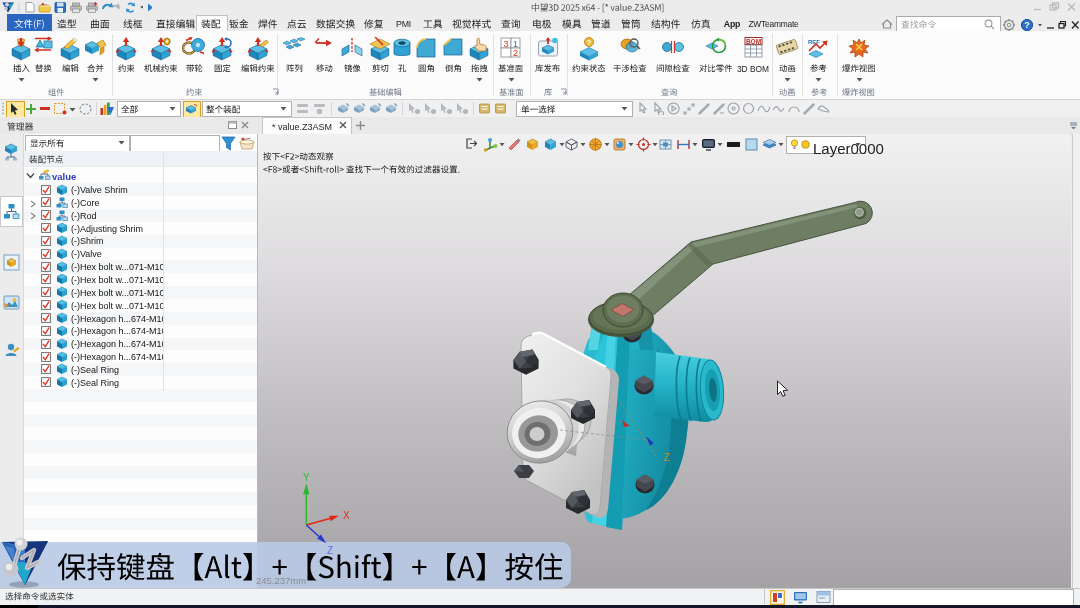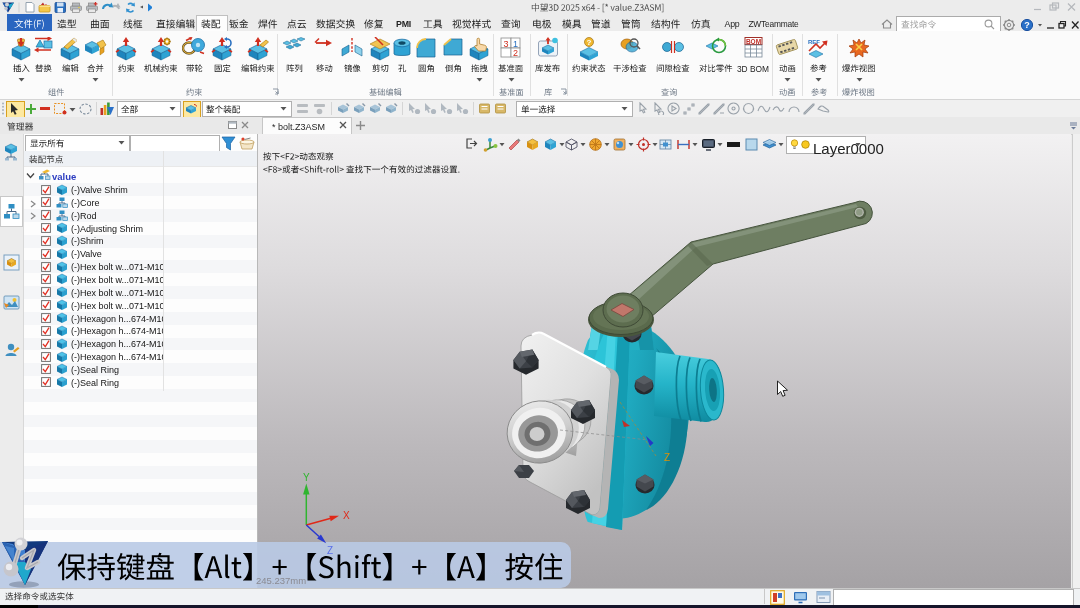--- a/index.html
+++ b/index.html
@@ -78,21 +78,21 @@
   </svg>
 <svg class="a" style="left:287.2px;top:19.3px" width="22" height="11" viewBox="0 -8.62 22 11">
     <path d="M2.3 -4.6H7.4V-2.8H2.3ZM3.3 -1.3C3.5 -0.6 3.5 0.2 3.5 0.7L4.3 0.6C4.3 0.1 4.2 -0.7 4 -1.3ZM5.4 -1.2C5.6 -0.6 5.9 0.2 6 0.7L6.8 0.5C6.6 0 6.3 -0.8 6 -1.4ZM7.4 -1.3C7.8 -0.7 8.4 0.2 8.6 0.7L9.3 0.4C9.1 -0.1 8.5 -1 8 -1.6ZM1.7 -1.5C1.4 -0.8 0.9 0 0.4 0.5L1.1 0.8C1.6 0.3 2.1 -0.6 2.4 -1.3ZM1.6 -5.3V-2.1H8.2V-5.3H5.2V-6.5H8.9V-7.2H5.2V-8.2H4.5V-5.3Z M11.4 -7.4V-6.7H18.1V-7.4ZM11.2 0.4C11.6 0.3 12.2 0.2 17.6 -0.2C17.8 0.2 18 0.5 18.1 0.8L18.9 0.4C18.4 -0.5 17.4 -2 16.5 -3.1L15.9 -2.7C16.3 -2.2 16.7 -1.5 17.1 -0.9L12.2 -0.5C13 -1.5 13.8 -2.7 14.4 -3.9H19.1V-4.7H10.3V-3.9H13.4C12.8 -2.7 11.9 -1.5 11.7 -1.1C11.3 -0.7 11.1 -0.5 10.9 -0.4C11 -0.2 11.1 0.3 11.2 0.4Z" fill="#1f1f1f"></path>
   </svg>
 <svg class="a" style="left:316.4px;top:19.3px" width="42" height="11" viewBox="0 -8.62 42 11">
     <path d="M4.3 -8C4.2 -7.7 3.9 -7.1 3.6 -6.7L4.1 -6.5C4.3 -6.8 4.7 -7.3 5 -7.8ZM0.9 -7.8C1.1 -7.4 1.4 -6.8 1.5 -6.5L2 -6.7C1.9 -7.1 1.7 -7.6 1.4 -8ZM4 -2.5C3.8 -2 3.5 -1.6 3.1 -1.2C2.7 -1.4 2.4 -1.6 2 -1.8C2.1 -2 2.3 -2.3 2.4 -2.5ZM1.1 -1.5C1.6 -1.3 2.1 -1.1 2.6 -0.8C2 -0.4 1.2 -0 0.4 0.1C0.5 0.3 0.7 0.5 0.8 0.7C1.7 0.5 2.5 0.1 3.2 -0.5C3.5 -0.3 3.8 -0.1 4 0.1L4.5 -0.4C4.3 -0.6 4 -0.8 3.7 -0.9C4.2 -1.5 4.6 -2.2 4.9 -3L4.4 -3.2L4.3 -3.2H2.7L2.9 -3.7L2.3 -3.8C2.2 -3.6 2.1 -3.4 2 -3.2H0.7V-2.5H1.7C1.5 -2.2 1.3 -1.8 1.1 -1.5ZM2.5 -8.2V-6.4H0.5V-5.8H2.3C1.8 -5.2 1.1 -4.6 0.4 -4.3C0.5 -4.1 0.7 -3.9 0.8 -3.7C1.4 -4 2 -4.6 2.5 -5.2V-4H3.2V-5.3C3.7 -4.9 4.3 -4.5 4.5 -4.3L4.9 -4.8C4.7 -5 3.8 -5.5 3.4 -5.8H5.2V-6.4H3.2V-8.2ZM6.2 -8.2C5.9 -6.4 5.5 -4.8 4.7 -3.8C4.9 -3.7 5.2 -3.4 5.3 -3.3C5.5 -3.7 5.7 -4.1 5.9 -4.6C6.2 -3.6 6.4 -2.7 6.8 -2C6.3 -1 5.5 -0.3 4.4 0.2C4.6 0.4 4.8 0.7 4.8 0.8C5.8 0.3 6.6 -0.4 7.2 -1.3C7.7 -0.4 8.3 0.2 9 0.7C9.1 0.5 9.4 0.3 9.5 0.1C8.7 -0.3 8.1 -1 7.6 -1.9C8.1 -2.9 8.4 -4.2 8.6 -5.6H9.3V-6.3H6.5C6.6 -6.9 6.8 -7.5 6.8 -8ZM7.9 -5.6C7.8 -4.5 7.5 -3.5 7.2 -2.7C6.8 -3.6 6.5 -4.6 6.4 -5.6Z M14.5 -2.3V0.8H15.2V0.4H18.2V0.8H18.9V-2.3H17V-3.5H19.2V-4.2H17V-5.3H18.8V-7.8H13.7V-4.8C13.7 -3.3 13.6 -1.1 12.6 0.4C12.7 0.4 13 0.7 13.2 0.8C14 -0.4 14.3 -2.1 14.3 -3.5H16.3V-2.3ZM14.4 -7.2H18.1V-5.9H14.4ZM14.4 -5.3H16.3V-4.2H14.4L14.4 -4.8ZM15.2 -0.2V-1.7H18.2V-0.2ZM11.4 -8.2V-6.3H10.2V-5.6H11.4V-3.4C10.9 -3.3 10.5 -3.1 10.1 -3L10.3 -2.3L11.4 -2.7V-0.1C11.4 0 11.4 0 11.3 0C11.2 0 10.8 0 10.3 0C10.4 0.2 10.5 0.5 10.6 0.7C11.2 0.7 11.6 0.7 11.8 0.6C12 0.5 12.1 0.3 12.1 -0.1V-2.9L13.2 -3.3L13.1 -3.9L12.1 -3.6V-5.6H13.2V-6.3H12.1V-8.2Z M22.7 -5.9C22.1 -5.1 21.2 -4.3 20.3 -3.8C20.5 -3.7 20.7 -3.4 20.9 -3.3C21.7 -3.9 22.8 -4.7 23.4 -5.6ZM25.7 -5.4C26.6 -4.8 27.7 -3.9 28.2 -3.3L28.8 -3.7C28.2 -4.4 27.1 -5.3 26.2 -5.9ZM23 -4.1 22.4 -3.9C22.8 -3 23.3 -2.2 24 -1.5C23 -0.7 21.6 -0.2 20.1 0.1C20.2 0.3 20.4 0.6 20.5 0.8C22.1 0.4 23.5 -0.2 24.5 -1C25.6 -0.2 26.9 0.4 28.5 0.7C28.6 0.5 28.8 0.2 29 0C27.4 -0.2 26.1 -0.7 25.1 -1.5C25.8 -2.2 26.3 -3 26.7 -4L26 -4.2C25.7 -3.3 25.2 -2.5 24.5 -2C23.9 -2.6 23.4 -3.3 23 -4.1ZM23.7 -8.1C23.9 -7.7 24.2 -7.2 24.4 -6.9H20.3V-6.2H28.7V-6.9H24.7L25.1 -7C25 -7.4 24.7 -7.9 24.4 -8.3Z M31 -8.2V-6.3H29.9V-5.6H31V-3.4C30.5 -3.2 30.1 -3.1 29.8 -3L29.9 -2.3L31 -2.6V-0.1C31 0 31 0 30.9 0C30.7 0 30.4 0 30 0C30.1 0.2 30.2 0.6 30.3 0.8C30.8 0.8 31.2 0.7 31.4 0.6C31.6 0.5 31.7 0.3 31.7 -0.1V-2.9L32.8 -3.2L32.7 -3.9L31.7 -3.6V-5.6H32.6V-6.3H31.7V-8.2ZM34.7 -6.7H36.7C36.5 -6.4 36.2 -6 35.9 -5.8H33.9C34.2 -6.1 34.4 -6.4 34.7 -6.7ZM32.7 -2.8V-2.2H35C34.6 -1.3 33.8 -0.5 32.1 0.3C32.3 0.4 32.5 0.6 32.6 0.8C34.3 0 35.2 -0.9 35.6 -1.8C36.3 -0.7 37.3 0.3 38.4 0.8C38.5 0.6 38.7 0.3 38.9 0.2C37.7 -0.2 36.7 -1.1 36.1 -2.2H38.7V-2.8H38V-5.8H36.8C37.1 -6.2 37.5 -6.6 37.8 -7.1L37.3 -7.4L37.2 -7.4H35C35.2 -7.6 35.3 -7.9 35.4 -8.1L34.7 -8.3C34.3 -7.4 33.7 -6.4 32.7 -5.6C32.9 -5.5 33.1 -5.3 33.2 -5.1L33.4 -5.2V-2.8ZM34.1 -2.8V-5.2H35.4V-4.1C35.4 -3.7 35.4 -3.3 35.3 -2.8ZM37.3 -2.8H36C36.1 -3.3 36.1 -3.7 36.1 -4.1V-5.2H37.3Z" fill="#1f1f1f"></path>
   </svg>
 <svg class="a" style="left:364.2px;top:19.3px" width="22" height="11" viewBox="0 -8.62 22 11">
     <path d="M6.8 -3.8C6.3 -3.3 5.3 -2.8 4.4 -2.5C4.6 -2.4 4.8 -2.3 4.9 -2.1C5.8 -2.4 6.8 -2.9 7.4 -3.5ZM7.8 -2.8C7.1 -2.1 5.8 -1.6 4.6 -1.3C4.7 -1.1 4.9 -0.9 5 -0.8C6.3 -1.1 7.6 -1.8 8.3 -2.6ZM8.7 -1.8C7.8 -0.7 6 -0.1 4 0.2C4.2 0.3 4.4 0.6 4.4 0.8C6.5 0.4 8.3 -0.3 9.3 -1.5ZM3 -5.5V-0.8H3.6V-5.5ZM5.4 -6.5H8.2C7.8 -6 7.3 -5.5 6.8 -5.2C6.2 -5.6 5.7 -6.1 5.4 -6.5ZM5.5 -8.2C5.1 -7.2 4.4 -6.2 3.6 -5.5C3.8 -5.4 4.1 -5.2 4.2 -5.1C4.5 -5.4 4.8 -5.7 5.1 -6C5.3 -5.6 5.7 -5.2 6.2 -4.8C5.4 -4.4 4.5 -4.2 3.6 -4C3.8 -3.9 3.9 -3.6 4 -3.4C5 -3.6 5.9 -4 6.8 -4.4C7.4 -4 8.2 -3.7 9.1 -3.5C9.2 -3.7 9.4 -3.9 9.5 -4.1C8.7 -4.2 8 -4.5 7.4 -4.8C8.1 -5.4 8.7 -6.1 9.1 -7L8.7 -7.2L8.5 -7.2H5.8C5.9 -7.5 6.1 -7.8 6.2 -8.1ZM2.3 -8.2C1.8 -6.7 1 -5.2 0.2 -4.2C0.3 -4 0.5 -3.6 0.6 -3.4C0.9 -3.8 1.2 -4.2 1.5 -4.7V0.8H2.2V-6C2.5 -6.6 2.8 -7.3 3 -8Z M12.6 -4.3H17.2V-3.7H12.6ZM12.6 -5.5H17.2V-4.8H12.6ZM11.9 -6V-3.1H13C12.4 -2.4 11.6 -1.7 10.7 -1.2C10.9 -1.1 11.1 -0.9 11.2 -0.8C11.6 -1 12 -1.3 12.4 -1.6C12.8 -1.2 13.3 -0.8 13.9 -0.5C12.7 -0.2 11.4 0 10.1 0.1C10.2 0.3 10.4 0.6 10.4 0.8C11.9 0.6 13.4 0.4 14.8 -0.1C16 0.3 17.3 0.6 18.8 0.7C18.9 0.5 19.1 0.2 19.2 0.1C17.9 -0 16.7 -0.2 15.6 -0.5C16.5 -1 17.3 -1.5 17.8 -2.2L17.4 -2.5L17.2 -2.5H13.3C13.5 -2.7 13.6 -2.9 13.8 -3.1L13.7 -3.1H17.9V-6ZM12.4 -8.2C12 -7.3 11.1 -6.4 10.3 -5.8C10.4 -5.6 10.6 -5.3 10.7 -5.2C11.3 -5.6 11.8 -6.1 12.2 -6.7H18.6V-7.3H12.7C12.8 -7.5 13 -7.8 13.1 -8ZM16.7 -1.9C16.2 -1.5 15.5 -1.1 14.7 -0.8C14 -1.1 13.4 -1.5 12.9 -1.9Z" fill="#1f1f1f"></path>
   </svg>
-<div class="a" style="left:403.5px;top:20px;font-size:8.8px;color:#1f1f1f;font-weight:700;white-space:nowrap;line-height:1;transform:translateX(-50%);letter-spacing:-0.2px">PMI</div>
+<div class="a" style="left:403.5px;top:20px;font-size:8.8px;color:#1f1f1f;font-weight:400;white-space:nowrap;line-height:1;transform:translateX(-50%);letter-spacing:-0.2px">PMI</div>
 <svg class="a" style="left:423.2px;top:19.3px" width="22" height="11" viewBox="0 -8.62 22 11">
     <path d="M0.5 -0.7V0H9.3V-0.7H5.3V-6.4H8.8V-7.1H1V-6.4H4.5V-0.7Z M15.7 -0.8C16.8 -0.3 18 0.3 18.6 0.8L19.2 0.2C18.5 -0.2 17.3 -0.8 16.2 -1.3ZM13 -1.3C12.4 -0.8 11.2 -0.1 10.2 0.3C10.4 0.4 10.6 0.6 10.7 0.8C11.7 0.4 12.9 -0.2 13.7 -0.9ZM11.9 -7.8V-2H10.3V-1.4H19.1V-2H17.7V-7.8ZM12.6 -2V-2.9H16.9V-2ZM12.6 -5.7H16.9V-4.9H12.6ZM12.6 -6.3V-7.2H16.9V-6.3ZM12.6 -4.4H16.9V-3.5H12.6Z" fill="#1f1f1f"></path>
   </svg>
 <svg class="a" style="left:452.4px;top:19.3px" width="42" height="11" viewBox="0 -8.62 42 11">
     <path d="M4.4 -7.8V-2.5H5.1V-7.1H8.2V-2.5H8.9V-7.8ZM1.5 -7.9C1.9 -7.5 2.2 -7 2.4 -6.6L3 -7C2.8 -7.3 2.5 -7.8 2.1 -8.2ZM6.2 -6.4V-4.4C6.2 -2.9 5.9 -1 3.5 0.2C3.6 0.4 3.9 0.6 3.9 0.8C5.4 0 6.2 -1 6.6 -2.1V-0.2C6.6 0.5 6.8 0.6 7.5 0.6H8.4C9.3 0.6 9.4 0.2 9.5 -1.3C9.3 -1.4 9 -1.5 8.8 -1.6C8.8 -0.2 8.8 0.1 8.4 0.1H7.6C7.3 0.1 7.3 0 7.3 -0.3V-2.7H6.8C6.9 -3.3 6.9 -3.9 6.9 -4.4V-6.4ZM0.6 -6.5V-5.9H3C2.4 -4.6 1.4 -3.4 0.4 -2.7C0.5 -2.6 0.7 -2.2 0.7 -2C1.1 -2.3 1.5 -2.6 1.9 -3V0.8H2.6V-3.4C2.9 -3 3.3 -2.5 3.5 -2.1L4 -2.7C3.8 -2.9 3.1 -3.7 2.7 -4.1C3.2 -4.8 3.6 -5.5 3.9 -6.3L3.5 -6.6L3.4 -6.5Z M13.8 -8C14.2 -7.5 14.5 -6.9 14.6 -6.5L15.3 -6.8C15.1 -7.2 14.8 -7.8 14.5 -8.2ZM15.1 -2V-0.3C15.1 0.4 15.4 0.6 16.3 0.6C16.5 0.6 17.8 0.6 18 0.6C18.8 0.6 19 0.3 19.1 -0.8C18.9 -0.8 18.6 -1 18.4 -1.1C18.4 -0.2 18.3 -0 17.9 -0C17.6 -0 16.6 -0 16.4 -0C15.9 -0 15.9 -0.1 15.9 -0.3V-2ZM14.3 -3.8V-2.8C14.3 -1.9 14 -0.6 10.5 0.2C10.7 0.4 10.9 0.7 11 0.8C14.6 -0.2 15 -1.6 15 -2.8V-3.8ZM11.8 -4.9V-1.4H12.6V-4.3H16.8V-1.4H17.6V-4.9ZM11.3 -7.7C11.7 -7.4 12.1 -6.8 12.3 -6.5H10.6V-4.5H11.4V-5.8H18.1V-4.5H18.8V-6.5H17.1C17.5 -6.9 17.8 -7.4 18.1 -7.9L17.4 -8.1C17.1 -7.7 16.7 -7 16.3 -6.5H12.5L13 -6.7C12.8 -7.1 12.3 -7.6 11.9 -8Z M23.9 -7.9C24.3 -7.4 24.6 -6.8 24.7 -6.4L25.4 -6.6C25.3 -7.1 24.9 -7.7 24.6 -8.2ZM27.7 -8.3C27.4 -7.7 27.1 -6.9 26.7 -6.4H23.5V-5.7H25.7V-4.3H23.8V-3.6H25.7V-2.3H23.1V-1.6H25.7V0.8H26.5V-1.6H28.9V-2.3H26.5V-3.6H28.4V-4.3H26.5V-5.7H28.7V-6.4H27.5C27.8 -6.8 28.1 -7.5 28.4 -8ZM21.4 -8.2V-6.3H20.1V-5.7H21.4C21.1 -4.3 20.5 -2.8 19.9 -1.9C20 -1.8 20.2 -1.4 20.3 -1.2C20.7 -1.8 21.1 -2.8 21.4 -3.7V0.8H22.1V-4.3C22.4 -3.8 22.7 -3.3 22.8 -2.9L23.3 -3.5C23.1 -3.8 22.4 -4.9 22.1 -5.2V-5.7H23.1V-6.3H22.1V-8.2Z M36.3 -7.8C36.9 -7.4 37.5 -6.9 37.8 -6.5L38.3 -7C38 -7.3 37.3 -7.8 36.8 -8.2ZM34.9 -8.2C34.9 -7.6 35 -7 35 -6.4H29.9V-5.7H35C35.3 -2 36.1 0.8 37.7 0.8C38.5 0.8 38.7 0.3 38.9 -1.4C38.7 -1.5 38.4 -1.7 38.2 -1.8C38.2 -0.5 38.1 0 37.8 0C36.8 0 36 -2.4 35.8 -5.7H38.7V-6.4H35.8C35.7 -7 35.7 -7.6 35.7 -8.2ZM30 -0.2 30.2 0.5C31.5 0.2 33.3 -0.2 34.9 -0.6L34.9 -1.3L32.8 -0.8V-3.5H34.6V-4.2H30.3V-3.5H32V-0.7Z" fill="#1f1f1f"></path>
   </svg>
 <svg class="a" style="left:501.2px;top:19.3px" width="22" height="11" viewBox="0 -8.62 22 11">
     <path d="M2.9 -2.1H6.9V-1.3H2.9ZM2.9 -3.4H6.9V-2.6H2.9ZM2.2 -4V-0.8H7.6V-4ZM0.7 -0.2V0.5H9.1V-0.2ZM4.5 -8.2V-7H0.6V-6.3H3.7C2.9 -5.4 1.6 -4.6 0.4 -4.2C0.5 -4 0.7 -3.7 0.8 -3.6C2.2 -4.1 3.6 -5.1 4.5 -6.3V-4.3H5.2V-6.3C6.1 -5.2 7.6 -4.1 9 -3.6C9.1 -3.8 9.3 -4.1 9.4 -4.3C8.2 -4.6 6.9 -5.4 6 -6.3H9.3V-7H5.2V-8.2Z M10.9 -7.6C11.4 -7.1 12 -6.5 12.3 -6.1L12.8 -6.6C12.5 -7 11.9 -7.6 11.4 -8ZM10.2 -5.2V-4.4H11.6V-1.1C11.6 -0.6 11.3 -0.4 11.1 -0.2C11.3 -0.1 11.4 0.2 11.5 0.4C11.7 0.2 11.9 -0 13.6 -1.3C13.5 -1.4 13.4 -1.7 13.3 -1.9L12.3 -1.1V-5.2ZM14.8 -8.2C14.3 -7 13.7 -5.8 12.9 -5C13 -4.9 13.4 -4.6 13.5 -4.5C13.9 -4.9 14.3 -5.5 14.6 -6.1H18.3C18.2 -2 18 -0.5 17.7 -0.1C17.6 0 17.5 0.1 17.3 0.1C17.1 0.1 16.5 0.1 15.9 0C16.1 0.2 16.1 0.5 16.2 0.7C16.7 0.7 17.2 0.8 17.6 0.7C17.9 0.7 18.1 0.6 18.3 0.3C18.7 -0.2 18.9 -1.7 19 -6.4C19 -6.5 19 -6.8 19 -6.8H15C15.2 -7.2 15.4 -7.6 15.5 -8ZM16.4 -2.9V-1.8H14.7V-2.9ZM16.4 -3.5H14.7V-4.5H16.4ZM14 -5.1V-0.6H14.7V-1.2H17V-5.1Z" fill="#1f1f1f"></path>
   </svg>
 <svg class="a" style="left:532.2px;top:19.3px" width="22" height="11" viewBox="0 -8.62 22 11">
@@ -106,21 +106,21 @@
   </svg>
 <svg class="a" style="left:621.2px;top:19.3px" width="22" height="11" viewBox="0 -8.62 22 11">
     <path d="M2.1 -4.3V0.8H2.8V0.5H7.6V0.8H8.3V-1.6H2.8V-2.3H7.8V-4.3ZM7.6 -0.1H2.8V-1.1H7.6ZM4.3 -6.1C4.4 -5.9 4.5 -5.7 4.6 -5.5H1V-3.9H1.7V-4.9H8.2V-3.9H9V-5.5H5.4C5.3 -5.7 5.1 -6 5 -6.2ZM2.8 -3.7H7V-2.9H2.8ZM1.6 -8.3C1.4 -7.4 1 -6.6 0.4 -6C0.6 -5.9 0.9 -5.8 1.1 -5.7C1.3 -6 1.6 -6.4 1.9 -6.9H2.5C2.7 -6.5 3 -6.1 3 -5.8L3.7 -6C3.6 -6.3 3.4 -6.6 3.2 -6.9H4.7V-7.4H2.1C2.2 -7.7 2.3 -7.9 2.4 -8.1ZM5.8 -8.3C5.6 -7.5 5.3 -6.9 4.8 -6.4C5 -6.3 5.3 -6.1 5.4 -6C5.6 -6.3 5.8 -6.6 6 -6.9H6.7C7 -6.5 7.3 -6.1 7.4 -5.8L8 -6C7.9 -6.3 7.7 -6.6 7.5 -6.9H9.2V-7.4H6.3C6.4 -7.7 6.4 -7.9 6.5 -8.1Z M12.5 -4.2V-3.7H17V-4.2ZM15.5 -8.3C15.2 -7.4 14.7 -6.5 14 -6C14.2 -5.9 14.4 -5.7 14.6 -5.6H11.1V0.8H11.8V-5H17.7V-0.1C17.7 0 17.7 0.1 17.5 0.1C17.4 0.1 16.8 0.1 16.2 0.1C16.3 0.3 16.5 0.6 16.5 0.8C17.3 0.8 17.8 0.8 18.1 0.6C18.4 0.5 18.5 0.3 18.5 -0.1V-5.6H14.7C15 -5.9 15.3 -6.3 15.6 -6.7H16.2C16.5 -6.4 16.8 -5.9 17 -5.6L17.6 -5.9C17.5 -6.1 17.3 -6.4 17 -6.7H19V-7.4H15.9C16 -7.6 16.1 -7.9 16.2 -8.1ZM12.9 -2.9V0.1H13.6V-0.5H16.6V-2.9ZM13.6 -2.3H15.9V-1.1H13.6ZM11.6 -8.3C11.3 -7.3 10.8 -6.4 10.2 -5.7C10.3 -5.6 10.6 -5.4 10.8 -5.3C11.1 -5.7 11.4 -6.2 11.7 -6.7H12.1C12.3 -6.4 12.6 -5.9 12.7 -5.6L13.3 -5.9C13.2 -6.1 13 -6.4 12.8 -6.7H14.6V-7.4H12C12.1 -7.6 12.2 -7.8 12.3 -8.1Z" fill="#1f1f1f"></path>
   </svg>
 <svg class="a" style="left:651.3px;top:19.3px" width="32" height="11" viewBox="0 -8.62 32 11">
     <path d="M0.3 -0.5 0.5 0.2C1.4 0 2.7 -0.3 4 -0.5L3.9 -1.2C2.6 -1 1.3 -0.7 0.3 -0.5ZM0.5 -4.2C0.7 -4.3 0.9 -4.3 2.2 -4.4C1.7 -3.8 1.3 -3.3 1.1 -3.2C0.8 -2.8 0.6 -2.6 0.4 -2.5C0.5 -2.3 0.6 -2 0.6 -1.8C0.9 -1.9 1.2 -2 3.9 -2.5C3.9 -2.7 3.9 -3 3.9 -3.2L1.7 -2.8C2.5 -3.7 3.3 -4.7 3.9 -5.8L3.3 -6.2C3.1 -5.8 2.9 -5.5 2.6 -5.1L1.3 -5C1.9 -5.8 2.5 -6.9 2.9 -7.9L2.2 -8.2C1.8 -7 1.1 -5.8 0.9 -5.5C0.6 -5.2 0.5 -5 0.3 -4.9C0.4 -4.7 0.5 -4.3 0.5 -4.2ZM6.3 -8.2V-6.9H4V-6.2H6.3V-4.7H4.2V-4H9.1V-4.7H7V-6.2H9.2V-6.9H7V-8.2ZM4.5 -3V0.8H5.2V0.4H8.1V0.7H8.8V-3ZM5.2 -0.3V-2.3H8.1V-0.3Z M14.9 -8.2C14.5 -6.9 14 -5.6 13.3 -4.8C13.5 -4.7 13.8 -4.4 13.9 -4.3C14.2 -4.8 14.6 -5.3 14.8 -5.9H18.2C18.1 -1.9 18 -0.4 17.7 -0.1C17.6 0 17.5 0.1 17.3 0.1C17.1 0.1 16.6 0.1 16.1 0C16.2 0.2 16.3 0.5 16.3 0.8C16.8 0.8 17.3 0.8 17.6 0.8C17.9 0.7 18.1 0.6 18.3 0.4C18.7 -0.1 18.8 -1.6 19 -6.2C19 -6.3 19 -6.6 19 -6.6H15.1C15.3 -7.1 15.5 -7.6 15.6 -8.1ZM16 -3.7C16.2 -3.3 16.3 -2.9 16.5 -2.5L14.7 -2.2C15.2 -3 15.6 -4.1 15.9 -5.1L15.2 -5.3C15 -4.1 14.4 -2.9 14.2 -2.6C14.1 -2.3 13.9 -2 13.8 -2C13.9 -1.8 14 -1.5 14 -1.4C14.2 -1.5 14.5 -1.5 16.7 -2C16.8 -1.7 16.8 -1.5 16.9 -1.3L17.5 -1.5C17.3 -2.1 16.9 -3.1 16.5 -3.9ZM11.8 -8.2V-6.3H10.3V-5.7H11.7C11.4 -4.3 10.8 -2.8 10.1 -1.9C10.3 -1.8 10.4 -1.4 10.5 -1.2C11 -1.9 11.4 -2.9 11.8 -4V0.8H12.5V-4.3C12.7 -3.8 13.1 -3.2 13.2 -2.9L13.7 -3.4C13.5 -3.7 12.7 -4.9 12.5 -5.2V-5.7H13.6V-6.3H12.5V-8.2Z M22.7 -3.3V-2.6H25.5V0.8H26.3V-2.6H28.9V-3.3H26.3V-5.5H28.5V-6.2H26.3V-8.1H25.5V-6.2H24.2C24.3 -6.7 24.4 -7.1 24.5 -7.6L23.8 -7.7C23.6 -6.5 23.2 -5.2 22.6 -4.4C22.8 -4.3 23.1 -4.1 23.3 -4C23.5 -4.4 23.8 -4.9 24 -5.5H25.5V-3.3ZM22.2 -8.2C21.7 -6.7 20.8 -5.2 19.9 -4.3C20 -4.1 20.3 -3.7 20.3 -3.6C20.6 -3.9 20.9 -4.3 21.2 -4.7V0.8H21.9V-5.9C22.3 -6.5 22.6 -7.3 22.9 -8Z" fill="#1f1f1f"></path>
   </svg>
 <svg class="a" style="left:691.2px;top:19.3px" width="22" height="11" viewBox="0 -8.62 22 11">
     <path d="M5.7 -8.1C5.9 -7.6 6.1 -6.9 6.2 -6.5L6.9 -6.8C6.9 -7.1 6.6 -7.8 6.5 -8.2ZM3.2 -6.5V-5.8H4.9C4.8 -3.4 4.6 -1 2.8 0.3C2.9 0.4 3.2 0.6 3.3 0.8C4.7 -0.2 5.3 -1.8 5.5 -3.7H7.9C7.8 -1.2 7.7 -0.3 7.5 -0.1C7.4 0 7.3 0 7.1 0C6.9 0 6.4 0 5.9 -0C6 0.2 6.1 0.5 6.1 0.7C6.6 0.7 7.1 0.7 7.4 0.7C7.7 0.7 7.9 0.6 8.1 0.4C8.4 0 8.6 -1 8.7 -4C8.7 -4.1 8.7 -4.4 8.7 -4.4H5.6C5.6 -4.8 5.6 -5.3 5.6 -5.8H9.4V-6.5ZM2.6 -8.2C2.1 -6.7 1.2 -5.3 0.3 -4.3C0.5 -4.1 0.7 -3.8 0.7 -3.6C1 -3.9 1.3 -4.3 1.6 -4.7V0.8H2.3V-5.8C2.7 -6.5 3 -7.3 3.3 -8Z M15.6 -0.5C16.7 -0.1 17.8 0.4 18.5 0.8L19.1 0.3C18.4 -0.1 17.2 -0.6 16.1 -0.9ZM13.2 -0.9C12.6 -0.5 11.3 0 10.4 0.3C10.5 0.4 10.7 0.6 10.9 0.8C11.8 0.5 13.1 0 13.8 -0.5ZM14.4 -8.3 14.3 -7.4H10.6V-6.8H14.2L14.1 -6.2H11.8V-1.7H10.4V-1.1H19.1V-1.7H17.7V-6.2H14.8L15 -6.8H18.8V-7.4H15.1L15.2 -8.2ZM12.5 -1.7V-2.4H16.9V-1.7ZM12.5 -4.5H16.9V-3.9H12.5ZM12.5 -5V-5.6H16.9V-5ZM12.5 -3.5H16.9V-2.9H12.5Z" fill="#1f1f1f"></path>
   </svg>
-<div class="a" style="left:732px;top:20px;font-size:8.8px;color:#1f1f1f;font-weight:400;white-space:nowrap;line-height:1;transform:translateX(-50%);letter-spacing:-0.2px">App</div>
+<div class="a" style="left:732px;top:20px;font-size:8.8px;color:#1f1f1f;font-weight:700;white-space:nowrap;line-height:1;transform:translateX(-50%);letter-spacing:-0.2px">App</div>
 <div class="a" style="left:773.5px;top:20px;font-size:8.4px;color:#1f1f1f;font-weight:400;white-space:nowrap;line-height:1;transform:translateX(-50%);letter-spacing:-0.2px">ZWTeammate</div>
 <svg class="a" style="left:881px;top:19px" width="12" height="10" viewBox="0 0 12 10">
     <path d="M1 5.5L6 1l5 4.5M2.5 4.5V9h7V4.5" fill="none" stroke="#8a8a8a" stroke-width="1.1"></path>
   </svg>
 <div class="a" style="left:896px;top:16px;width:103px;height:15px;background:#fff;border:1px solid #ababab"></div>
 <svg class="a" style="left:901.0px;top:20.0px" width="38" height="10" viewBox="0 -7.74 38 10">
     <path d="M2.6 -1.9H6.2V-1.2H2.6ZM2.6 -3.1H6.2V-2.4H2.6ZM1.9 -3.6V-0.7H6.8V-3.6ZM0.7 -0.2V0.4H8.2V-0.2ZM4 -7.4V-6.3H0.5V-5.7H3.3C2.6 -4.9 1.4 -4.1 0.3 -3.7C0.5 -3.6 0.7 -3.4 0.7 -3.2C1.9 -3.7 3.2 -4.6 4 -5.6V-3.8H4.7V-5.7C5.5 -4.6 6.8 -3.7 8 -3.3C8.1 -3.4 8.3 -3.7 8.5 -3.8C7.4 -4.2 6.2 -4.9 5.4 -5.7H8.3V-6.3H4.7V-7.4Z M14.7 -6.8C15.2 -6.5 15.7 -5.9 15.9 -5.5L16.5 -5.9C16.2 -6.3 15.7 -6.8 15.3 -7.2ZM10.5 -7.4V-5.6H9.2V-5H10.5V-3.1C10 -3 9.5 -2.8 9.1 -2.7L9.3 -2.1L10.5 -2.4V-0.1C10.5 -0 10.4 0 10.3 0C10.2 0 9.8 0 9.4 0C9.5 0.2 9.6 0.5 9.6 0.6C10.2 0.6 10.6 0.6 10.8 0.5C11 0.4 11.1 0.2 11.1 -0.1V-2.6L12.3 -3L12.2 -3.6L11.1 -3.3V-5H12.2V-5.6H11.1V-7.4ZM16.1 -4.1C15.8 -3.4 15.4 -2.8 14.8 -2.2C14.6 -2.8 14.5 -3.6 14.4 -4.5L17.1 -4.8L17 -5.4L14.3 -5.1C14.2 -5.8 14.2 -6.6 14.1 -7.4H13.5C13.5 -6.5 13.6 -5.8 13.6 -5L12.3 -4.9L12.4 -4.3L13.7 -4.4C13.8 -3.3 14 -2.4 14.3 -1.6C13.6 -1 12.8 -0.4 12 -0.1C12.2 0 12.4 0.2 12.5 0.4C13.2 0.1 13.9 -0.4 14.5 -0.9C15 0 15.6 0.6 16.4 0.7C16.8 0.7 17.2 0.2 17.3 -1.2C17.2 -1.2 16.9 -1.4 16.8 -1.5C16.7 -0.6 16.6 -0.1 16.3 -0.1C15.8 -0.2 15.4 -0.7 15.1 -1.5C15.7 -2.2 16.3 -3 16.6 -3.8Z M22 -7.5C21.2 -6.3 19.5 -5.2 17.9 -4.8C18 -4.6 18.2 -4.3 18.3 -4.1C18.9 -4.3 19.6 -4.7 20.2 -5V-4.5H23.7V-5.1C24.3 -4.7 25 -4.4 25.6 -4.2C25.7 -4.4 25.9 -4.7 26.1 -4.8C24.7 -5.2 23.2 -6 22.4 -6.9L22.6 -7.1ZM20.3 -5.1C20.9 -5.5 21.5 -6 22 -6.5C22.5 -6 23.1 -5.5 23.7 -5.1ZM18.7 -3.7V0H19.3V-0.7H21.4V-3.7ZM19.3 -3.2H20.8V-1.3H19.3ZM22.3 -3.7V0.7H23V-3.1H24.7V-1.3C24.7 -1.2 24.6 -1.1 24.5 -1.1C24.4 -1.1 24 -1.1 23.5 -1.1C23.6 -0.9 23.6 -0.7 23.7 -0.5C24.3 -0.5 24.8 -0.5 25 -0.6C25.3 -0.7 25.3 -0.9 25.3 -1.3V-3.7Z M29.9 -4.9C30.4 -4.5 31 -3.9 31.3 -3.6L31.8 -4C31.5 -4.3 30.9 -4.9 30.4 -5.3ZM27.9 -3.3V-2.7H32.7C32.2 -2.2 31.5 -1.5 30.9 -1C30.5 -1.3 30 -1.5 29.6 -1.8L29.1 -1.3C30.1 -0.7 31.3 0.2 31.9 0.7L32.4 0.2C32.2 -0 31.9 -0.3 31.5 -0.6C32.3 -1.4 33.3 -2.4 33.9 -3.1L33.4 -3.4L33.3 -3.3ZM30.9 -7.4C30 -6.2 28.3 -5 26.7 -4.3C26.9 -4.2 27.1 -3.9 27.2 -3.8C28.5 -4.4 29.8 -5.3 30.8 -6.4C31.8 -5.3 33.3 -4.3 34.5 -3.8C34.6 -4 34.8 -4.2 35 -4.4C33.7 -4.9 32.2 -5.9 31.2 -6.8L31.5 -7.1Z" fill="#9a9a9a"></path>
   </svg>
 <svg class="a" style="left:984px;top:19px" width="11" height="11" viewBox="0 0 11 11">
     <circle cx="4.5" cy="4.5" r="3.4" fill="none" stroke="#9a9a9a" stroke-width="1.1"></circle>
@@ -652,21 +652,21 @@
     <path d="M1.9 -3.9V0.7H2.5V0.4H6.8V0.7H7.4V-1.5H2.5V-2.1H7V-3.9ZM6.8 -0.1H2.5V-1H6.8ZM3.9 -5.5C4 -5.3 4.1 -5.1 4.1 -4.9H0.9V-3.5H1.5V-4.4H7.4V-3.5H8.1V-4.9H4.8C4.7 -5.1 4.6 -5.4 4.5 -5.6ZM2.5 -3.3H6.3V-2.6H2.5ZM1.5 -7.4C1.2 -6.7 0.9 -5.9 0.4 -5.4C0.5 -5.3 0.8 -5.2 1 -5.1C1.2 -5.4 1.4 -5.8 1.7 -6.2H2.3C2.5 -5.9 2.7 -5.5 2.7 -5.2L3.3 -5.4C3.2 -5.6 3.1 -5.9 2.9 -6.2H4.3V-6.7H1.9C2 -6.9 2.1 -7.1 2.1 -7.3ZM5.2 -7.4C5 -6.8 4.7 -6.2 4.3 -5.7C4.5 -5.6 4.8 -5.5 4.9 -5.4C5.1 -5.6 5.2 -5.9 5.4 -6.2H6C6.3 -5.9 6.5 -5.4 6.6 -5.2L7.2 -5.4C7.1 -5.6 6.9 -5.9 6.7 -6.2H8.3V-6.7H5.6C5.7 -6.9 5.8 -7.1 5.8 -7.3Z M13 -4.8H14.3V-3.6H13ZM14.9 -4.8H16.3V-3.6H14.9ZM13 -6.4H14.3V-5.3H13ZM14.9 -6.4H16.3V-5.3H14.9ZM11.6 -0.2V0.4H17.3V-0.2H15V-1.4H17V-2H15V-3H16.9V-7H12.4V-3H14.3V-2H12.3V-1.4H14.3V-0.2ZM9.1 -0.9 9.3 -0.2C10 -0.5 11.1 -0.8 12 -1.1L11.9 -1.8L10.9 -1.4V-3.6H11.8V-4.3H10.9V-6.2H12V-6.8H9.2V-6.2H10.3V-4.3H9.3V-3.6H10.3V-1.2C9.8 -1.1 9.4 -1 9.1 -0.9Z M19.3 -6.4H20.8V-5.2H19.3ZM23.1 -6.4H24.7V-5.2H23.1ZM23 -4.3C23.4 -4.1 23.8 -3.9 24.1 -3.7H21.6C21.8 -4 22 -4.3 22.1 -4.6L21.4 -4.7V-7H18.7V-4.6H21.4C21.3 -4.3 21 -4 20.8 -3.7H18.1V-3.1H20.2C19.6 -2.6 18.8 -2.1 17.9 -1.7C18 -1.6 18.2 -1.4 18.2 -1.2L18.7 -1.5V0.7H19.3V0.4H20.8V0.7H21.4V-2H19.8C20.3 -2.3 20.7 -2.7 21.1 -3.1H22.7C23.1 -2.7 23.6 -2.3 24.1 -2H22.5V0.7H23.1V0.4H24.7V0.7H25.3V-1.4L25.7 -1.3C25.8 -1.5 26 -1.7 26.2 -1.8C25.2 -2.1 24.2 -2.5 23.5 -3.1H26V-3.7H24.4L24.6 -4C24.4 -4.2 23.8 -4.5 23.3 -4.6ZM22.5 -7V-4.6H25.3V-7ZM19.3 -0.1V-1.4H20.8V-0.1ZM23.1 -0.1V-1.4H24.7V-0.1Z" fill="#333"></path>
   </svg>
 <svg class="a" style="left:228px;top:121px" width="9" height="8" viewBox="0 0 9 8">
     <rect x="0.5" y="0.5" width="8" height="7" fill="#fff" stroke="#8a8a8a"></rect>
     <rect x="0.5" y="0.5" width="8" height="2.2" fill="#b0b8c0"></rect>
   </svg>
 <svg class="a" style="left:241px;top:121px" width="8" height="8" viewBox="0 0 8 8">
     <path d="M1 1l6 6M7 1L1 7" stroke="#8a8a8a" stroke-width="1.3"></path>
   </svg>
 <div class="a" style="left:262px;top:117px;width:90px;height:17px;background:#fcfcfc;border:1px solid #c6c6c6;border-bottom:none;box-sizing:border-box"></div>
-<div class="a" style="left:272px;top:121.5px;font-size:9px;color:#1f1f1f;white-space:nowrap">* bolt.Z3ASM</div>
+<div class="a" style="left:272px;top:121.5px;font-size:9px;color:#1f1f1f;white-space:nowrap">* value.Z3ASM</div>
 <svg class="a" style="left:339px;top:121px" width="8" height="8" viewBox="0 0 8 8">
     <path d="M1 1l6 6M7 1L1 7" stroke="#555" stroke-width="1.3"></path>
   </svg>
 <svg class="a" style="left:356px;top:121px" width="9" height="9" viewBox="0 0 9 9">
     <path d="M4.5 0v9M0 4.5h9" stroke="#8a8a8a" stroke-width="1.4"></path>
   </svg>
 <svg class="a" style="left:1069px;top:122px" width="9" height="8" viewBox="0 0 9 8">
     <path d="M1 1h7M1 3h7" stroke="#6a7a98" stroke-width="1"></path>
     <polygon points="2,5 7,5 4.5,7.5" fill="#6a7a98"></polygon>
   </svg>

